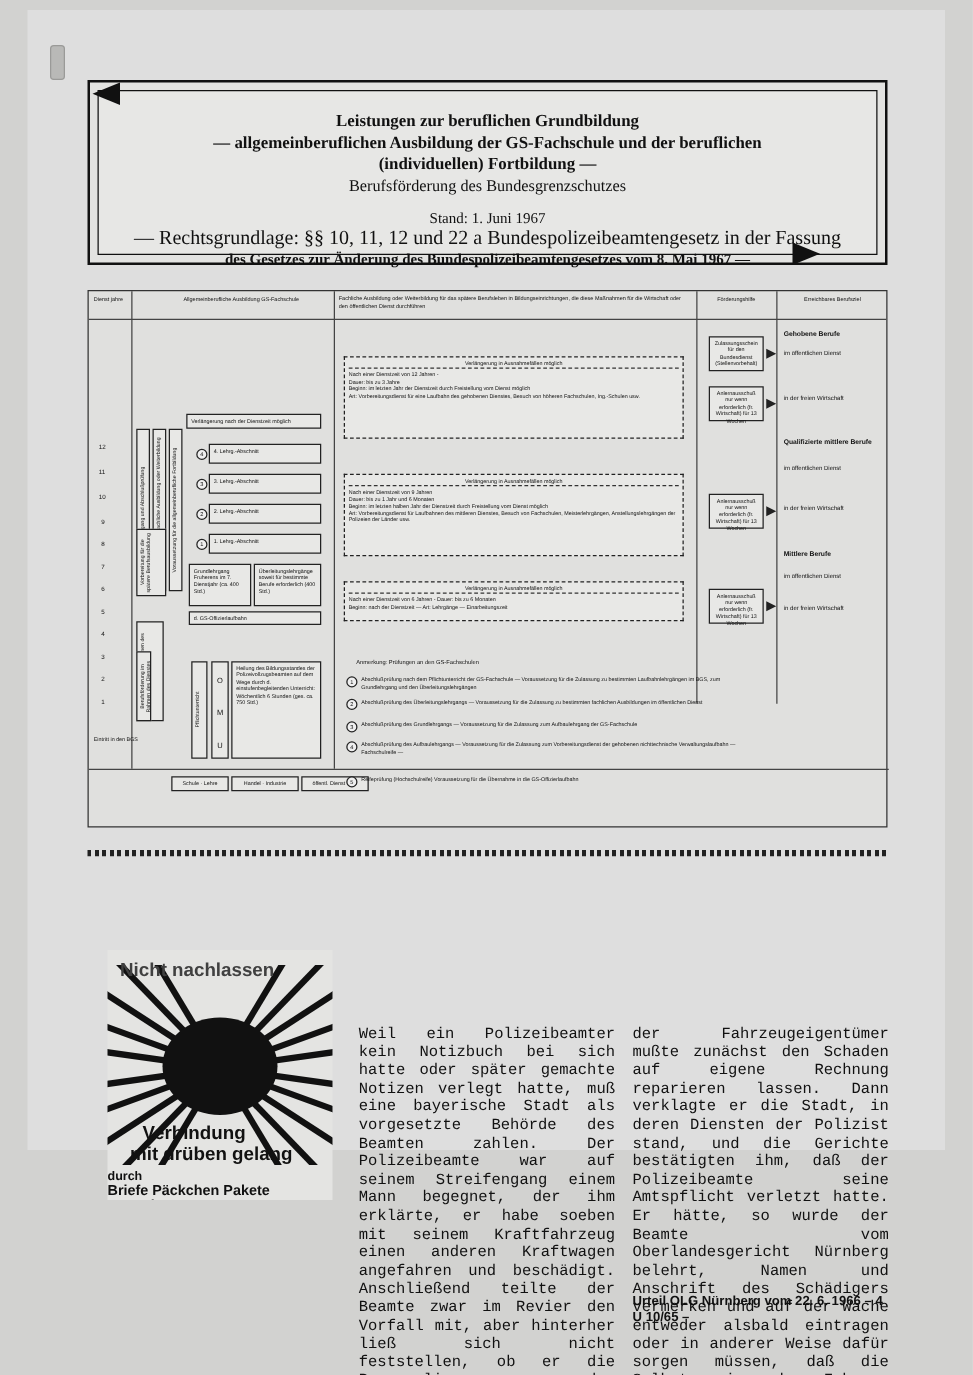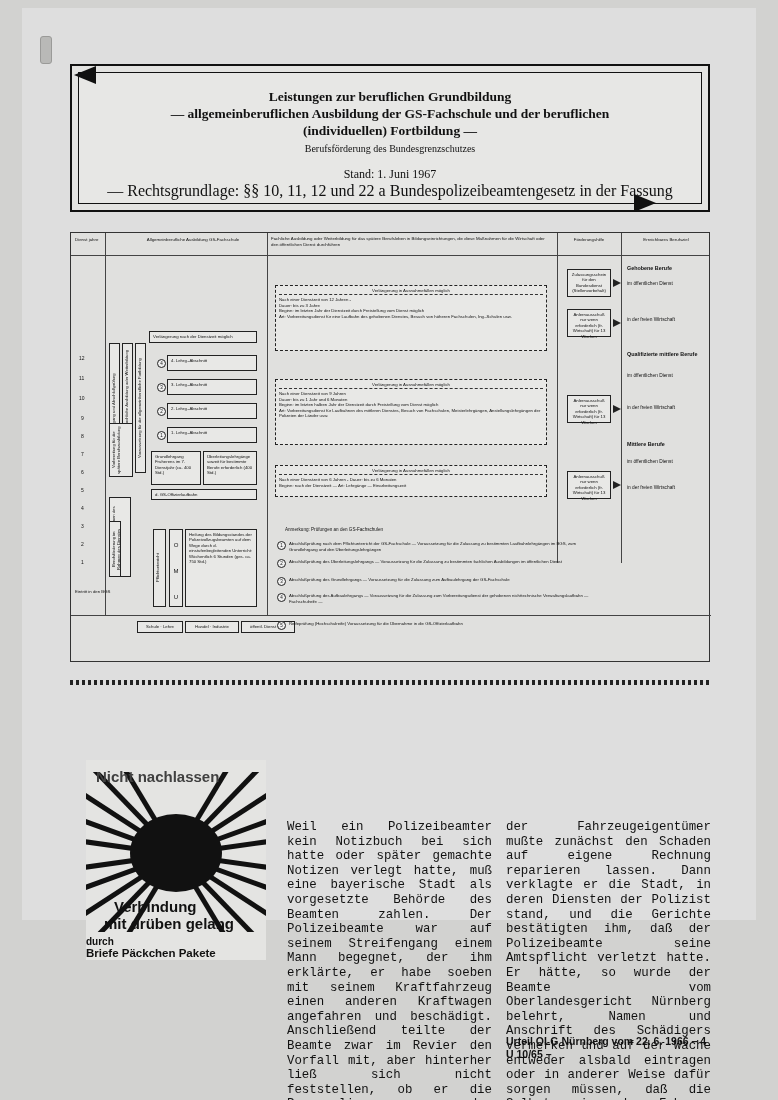--- a/index.html
+++ b/index.html
@@ -35,21 +35,21 @@
   }
   .arrow-l{left:52px;top:58px;border-top:9px solid transparent;border-bottom:9px solid transparent;border-right:22px solid #111;}
   .arrow-r{left:612px;top:186px;border-top:9px solid transparent;border-bottom:9px solid transparent;border-left:22px solid #111;}
   .title-txt{
     position:absolute;left:0;right:0;text-align:center;
     font-weight:bold;font-size:13.5px;line-height:17px;color:#111;
   }
   .t1{top:22px;}
   .t2{top:39px;}
   .t3{top:56px;}
-  .t4{top:74px;font-weight:normal;font-size:10px;}
+  .t4{top:74px;font-weight:normal;font-size:13px;}
   .t5{top:100px;font-weight:normal;font-size:12px;}
   .t6{top:116px;font-weight:normal;font-size:16px;}
 
   
   .diagram{
     position:absolute;left:48px;top:224px;width:640px;height:430px;
     border:1px solid #333;background:#e0e0de;
     box-sizing:border-box;
     font-family:"Liberation Sans", sans-serif;
   }
@@ -141,20 +141,21 @@
     <div class="clip"></div>
 
     <div class="titlebox">
       <div class="inner"></div>
       <div class="title-txt t1">Leistungen zur beruflichen Grundbildung</div>
       <div class="title-txt t3">(individuellen) Fortbildung —</div>
       <div class="title-txt t2">— allgemeinberuflichen Ausbildung der GS-Fachschule und der beruflichen</div>
       <div class="title-txt t4">Berufsförderung des Bundesgrenzschutzes</div>
       <div class="title-txt t5">Stand: 1. Juni 1967</div>
       <div class="title-txt t6">— Rechtsgrundlage: §§ 10, 11, 12 und 22 a Bundespolizeibeamtengesetz in der Fassung</div>
+      <div class="title-txt" style="top:133px;font-size:12px;">des Gesetzes zur Änderung des Bundespolizeibeamtengesetzes vom 8. Mai 1967 —</div>
     </div>
     <div class="arrow-l"></div>
     <div class="arrow-r"></div>
 
     <div class="diagram">
       <div class="dg-hdrrow"></div>
       <div class="dg-h" style="left:4px;top:4px;width:28px;">Dienst jahre</div>
       <div class="dg-h" style="left:52px;top:4px;width:140px;text-align:center;">Allgemeinberufliche Ausbildung GS-Fachschule</div>
       <div class="dg-h" style="left:200px;top:3px;width:282px;">Fachliche Ausbildung oder Weiterbildung für das spätere Berufsleben in Bildungseinrichtungen, die diese Maßnahmen für die Wirtschaft oder den öffentlichen Dienst durchführen</div>
       <div class="dg-h" style="left:492px;top:4px;width:52px;text-align:center;">Förderungshilfe</div>

